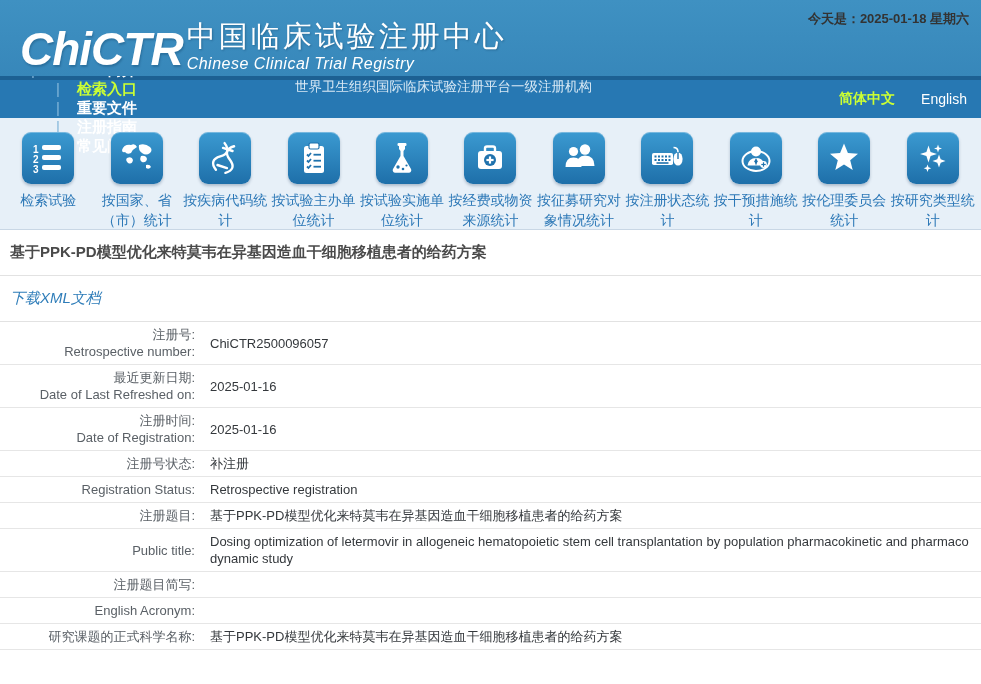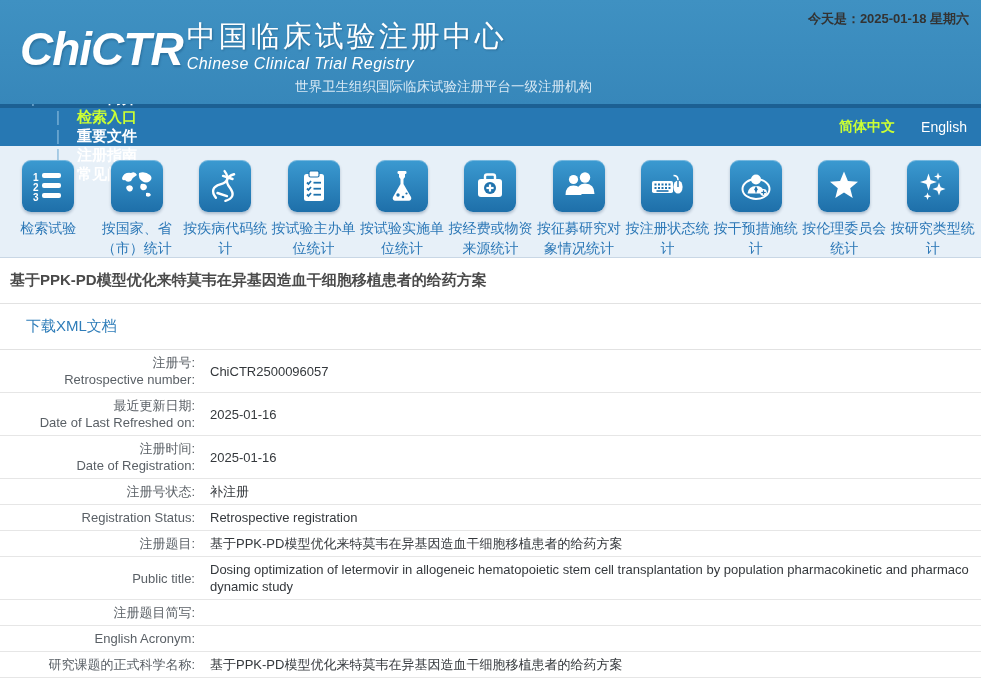--- a/index.html
+++ b/index.html
@@ -1,20 +1,20 @@
 <!DOCTYPE html>
 <html><head>
 <meta charset="utf-8">
 <style>
   * { margin:0; padding:0; box-sizing:border-box; }
   html,body { width:981px; height:684px; overflow:hidden; background:#fff;
     font-family:"Liberation Sans","DejaVu Sans",sans-serif; }
 
   
-  .header { position:relative; height:104px; background:linear-gradient(180deg,#3f91c2 0%,#3787ba 100%); }
+  .header { position:relative; height:76px; background:linear-gradient(180deg,#3f91c2 0%,#3787ba 100%); }
   .today { position:absolute; top:10px; right:12px; font-size:13px; font-weight:600; color:#333; }
   .brand { position:absolute; left:20px; top:16px; display:flex; align-items:flex-start; gap:4px; cursor:pointer; }
   .logo { font-size:46px; font-weight:bold; font-style:italic; color:#fff; line-height:66px;
     letter-spacing:-1px; text-shadow:1px 2px 2px rgba(0,40,70,.25); }
   .brand-zh { font-size:29px; font-weight:normal; color:#fff; letter-spacing:3px;
     text-shadow:1px 1px 2px rgba(0,40,70,.3); line-height:36px; margin-top:2px; }
   .brand-en { font-size:16px; font-style:italic; color:#fff; letter-spacing:.5px; margin-top:1px; }
   .subtitle { position:absolute; left:295px; top:78px; font-size:13.5px; color:#d9e9f4; }
 
   
@@ -35,21 +35,21 @@
   .tool { width:90px; display:flex; flex-direction:column; align-items:center; cursor:pointer; }
   .tile { width:52px; height:52px; border-radius:9px; flex-shrink:0;
     background:linear-gradient(180deg,#3b9ad1 0%,#1e6fa9 100%);
     box-shadow:0 2px 3px rgba(0,40,80,.25), inset 0 1px 0 rgba(255,255,255,.3);
     display:flex; align-items:center; justify-content:center; }
   .tile svg { width:36px; height:36px; display:block; }
   .tool-label { margin-top:7px; font-size:14px; color:#2b77b6; text-align:center; line-height:1.4; }
 
   
   .page-title { font-size:15px; font-weight:bold; color:#4a4a4a; padding:13px 10px; border-bottom:1px solid #e2e2e2; }
-  .download-row { padding:13px 26px; border-bottom:1px solid #e2e2e2; }
+  .download-row { padding:13px 10px; border-bottom:1px solid #e2e2e2;font-style:italic; }
   .download-link { color:#2f7db9; font-size:15px; text-decoration:none; cursor:pointer; }
 
   .info-table .row { display:flex; align-items:center; border-bottom:1px solid #e6e6e6; min-height:26px; }
   .cell-label { width:203px; flex-shrink:0; text-align:right; padding:4px 8px 4px 12px;
     color:#5a6066; font-size:13px; line-height:17px; }
   .lbl1,.lbl2 { display:block; }
   .lbl2:empty { display:none; }
   .cell-value { flex:1; padding:4px 8px 4px 7px; color:#34383c; font-size:13px;
     line-height:17px; word-break:break-all; }
 </style>

